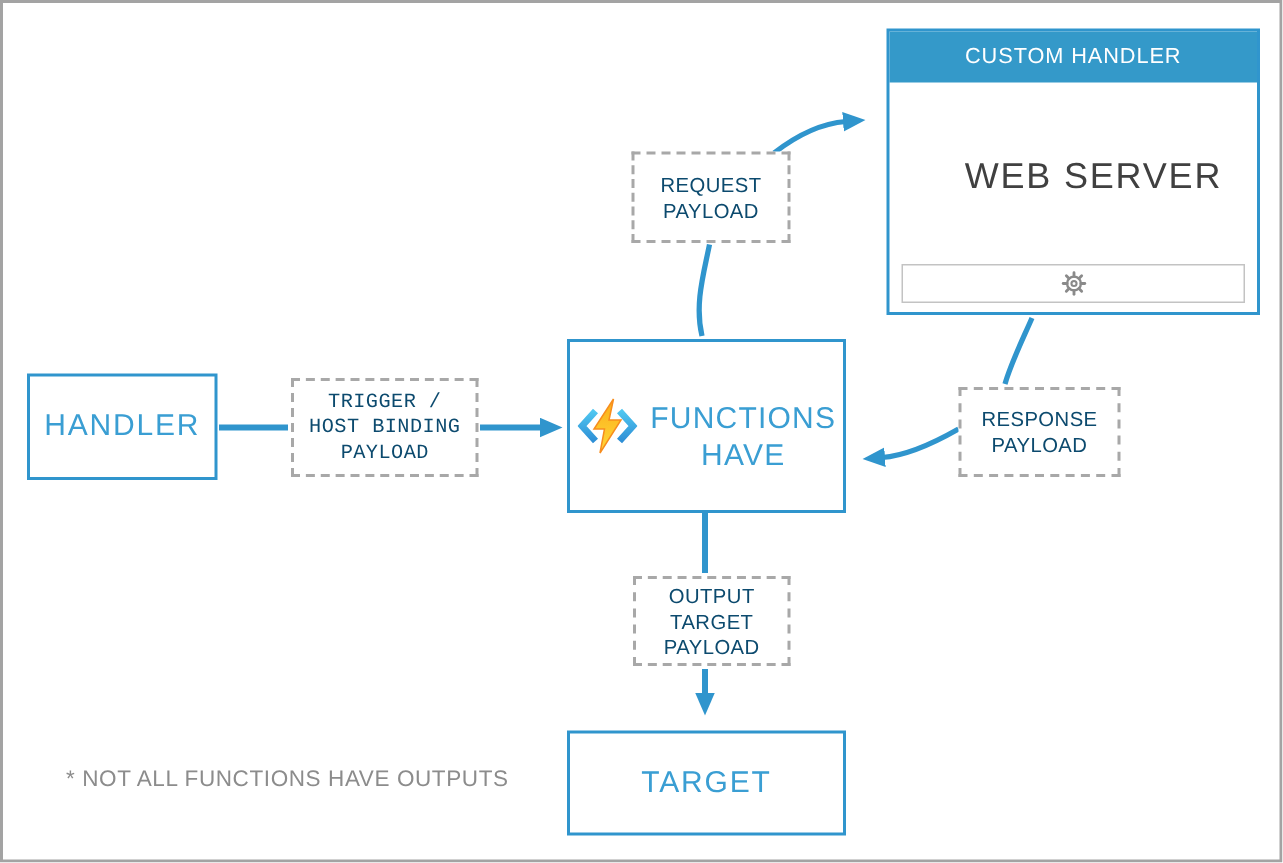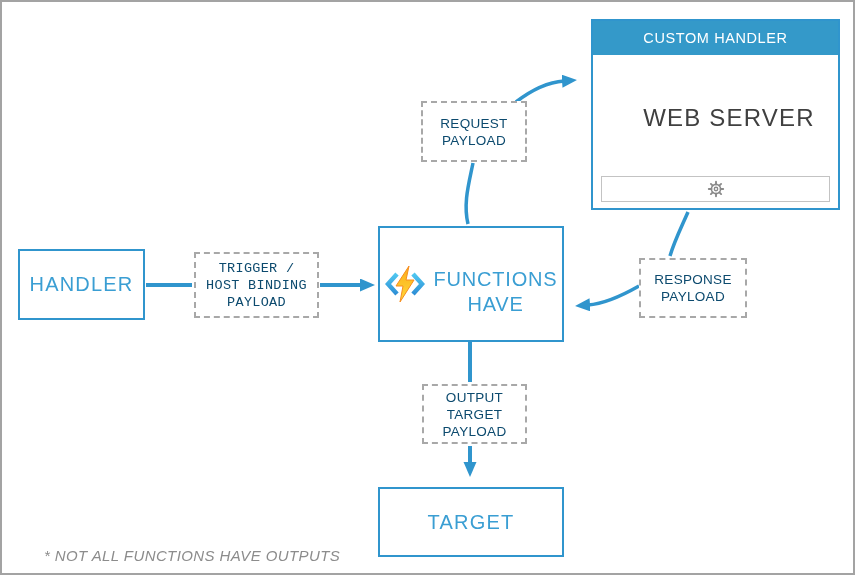--- a/index.html
+++ b/index.html
@@ -40,22 +40,22 @@
     font-size:14.5px;letter-spacing:0.6px;
   }
   .ch-body{flex:1;position:relative;display:flex;align-items:center;justify-content:center;}
   .ch-title{font-size:24px;letter-spacing:1.2px;color:#404040;margin-bottom:28px;margin-left:27px;}
   .function-code{
     position:absolute;left:8px;right:8px;bottom:6px;height:26px;
     border:1px solid #c3c3c3;display:flex;align-items:center;justify-content:center;
     gap:6px;color:#7f7f7f;font-size:15px;letter-spacing:0.4px;box-sizing:border-box;
   }
   .footnote{
-    position:absolute;left:42px;top:545px;color:#8c8c8c;
-    font-size:15px;letter-spacing:0.4px;font-style:italic;
+    position:absolute;left:42px;top:509px;color:#8c8c8c;
+    font-size:15px;letter-spacing:0.4px;
   }
 </style>
 </head>
 <body>
 
 <div class="canvas">
 
   <svg class="arrows" viewBox="0 0 855 575">
     <defs>
       <marker id="arrow" markerUnits="userSpaceOnUse" markerWidth="18" markerHeight="15" refX="2" refY="6.5" orient="auto">

